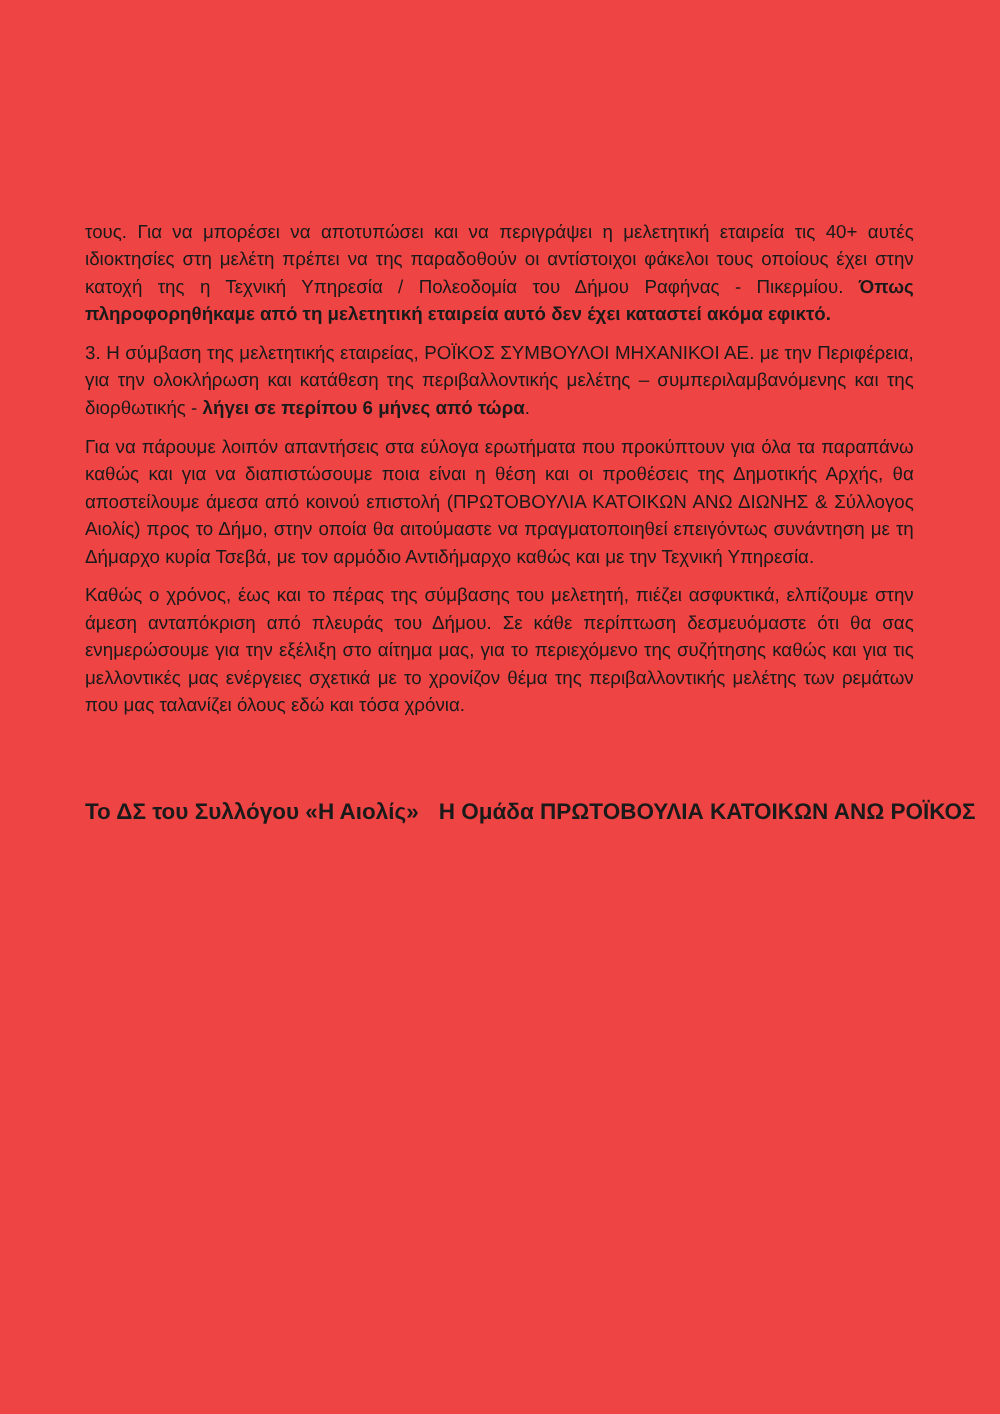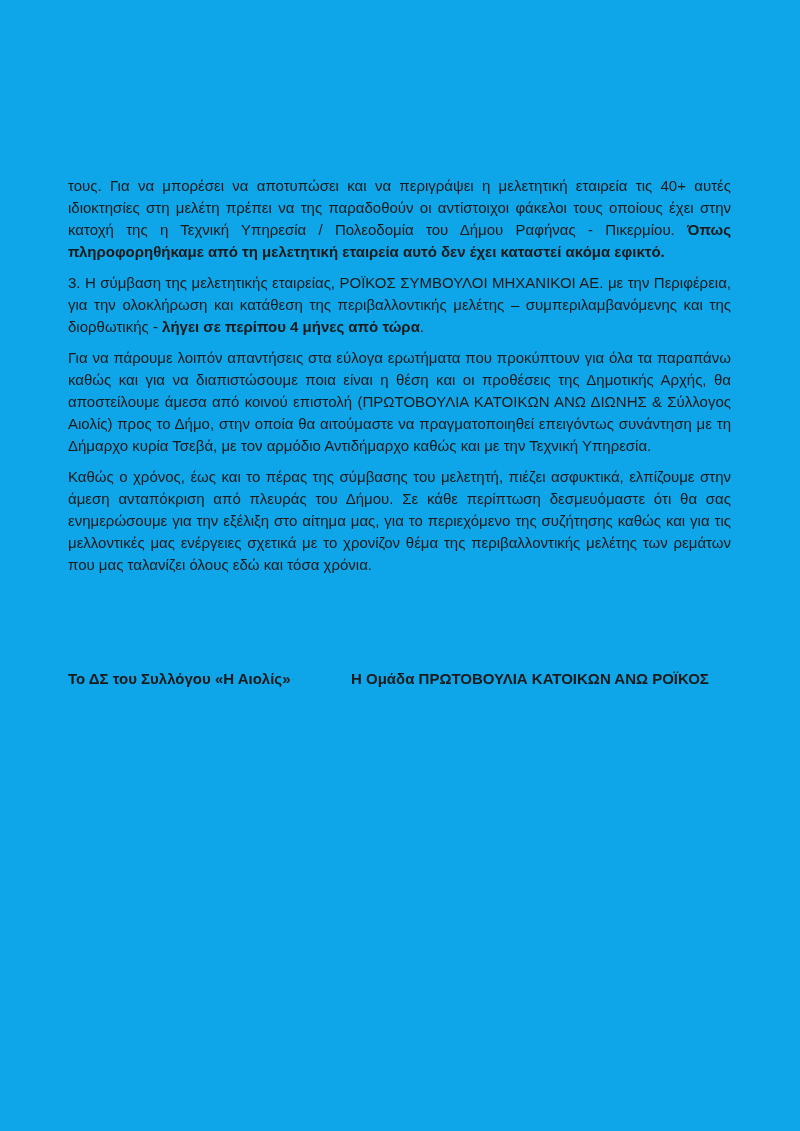--- a/index.html
+++ b/index.html
@@ -4,21 +4,21 @@
 <style>
   html, body {
     margin: 0;
     padding: 0;
     background: #ffffff;
   }
   .page {
     position: relative;
     width: 800px;
     height: 1131px;
-    background: #0ea5e9;
+    background: #ef4444;
     overflow: hidden;
     font-family: "Liberation Sans", sans-serif;
     color: #1a1a1a;
   }
   .content {
     position: absolute;
     left: 68px;
     top: 175px;
     width: 663px;
   }
@@ -28,40 +28,40 @@
     line-height: 22px;
     text-align: justify;
     text-justify: inter-word;
   }
   p.para .run-bold {
     font-weight: 700;
   }
   .signature-row {
     display: flex;
     align-items: flex-start;
-    margin-top: 92px;
-    font-size: 15px;
+    margin-top: 62px;
+    font-size: 18px;
     line-height: 22px;
     font-weight: 700;
     white-space: nowrap;
   }
   .signature-row .sig-left {
     width: 283px;
     flex: 0 0 283px;
   }
 </style>
 </head>
 <body>
 
 <div class="page">
   <div class="content">
 
     <p class="para"><span>τους. Για να μπορέσει να αποτυπώσει και να περιγράψει η μελετητική εταιρεία τις 40+ αυτές ιδιοκτησίες στη μελέτη πρέπει να της παραδοθούν οι αντίστοιχοι φάκελοι τους οποίους έχει στην κατοχή της η Τεχνική Υπηρεσία / Πολεοδομία του Δήμου Ραφήνας - Πικερμίου. </span><span class="run-bold">Όπως πληροφορηθήκαμε από τη μελετητική εταιρεία αυτό δεν έχει καταστεί ακόμα εφικτό.</span></p>
 
-    <p class="para"><span>3. Η σύμβαση της μελετητικής εταιρείας, ΡΟΪΚΟΣ ΣΥΜΒΟΥΛΟΙ ΜΗΧΑΝΙΚΟΙ ΑΕ. με την Περιφέρεια, για την ολοκλήρωση και κατάθεση της περιβαλλοντικής μελέτης – συμπεριλαμβανόμενης και της διορθωτικής - </span><span class="run-bold">λήγει σε περίπου 4 μήνες από τώρα</span><span>.</span></p>
+    <p class="para"><span>3. Η σύμβαση της μελετητικής εταιρείας, ΡΟΪΚΟΣ ΣΥΜΒΟΥΛΟΙ ΜΗΧΑΝΙΚΟΙ ΑΕ. με την Περιφέρεια, για την ολοκλήρωση και κατάθεση της περιβαλλοντικής μελέτης – συμπεριλαμβανόμενης και της διορθωτικής - </span><span class="run-bold">λήγει σε περίπου 6 μήνες από τώρα</span><span>.</span></p>
 
     <p class="para"><span>Για να πάρουμε λοιπόν απαντήσεις στα εύλογα ερωτήματα που προκύπτουν για όλα τα παραπάνω καθώς και για να διαπιστώσουμε ποια είναι η θέση και οι προθέσεις της Δημοτικής Αρχής, θα αποστείλουμε άμεσα από κοινού επιστολή (ΠΡΩΤΟΒΟΥΛΙΑ ΚΑΤΟΙΚΩΝ ΑΝΩ ΔΙΩΝΗΣ &amp; Σύλλογος Αιολίς) προς το Δήμο, στην οποία θα αιτούμαστε να πραγματοποιηθεί επειγόντως συνάντηση με τη Δήμαρχο κυρία Τσεβά, με τον αρμόδιο Αντιδήμαρχο καθώς και με την Τεχνική Υπηρεσία.</span></p>
 
     <p class="para"><span>Καθώς ο χρόνος, έως και το πέρας της σύμβασης του μελετητή, πιέζει ασφυκτικά, ελπίζουμε στην άμεση ανταπόκριση από πλευράς του Δήμου. Σε κάθε περίπτωση δεσμευόμαστε ότι θα σας ενημερώσουμε για την εξέλιξη στο αίτημα μας,  για το περιεχόμενο της συζήτησης καθώς και για τις μελλοντικές μας ενέργειες σχετικά με το χρονίζον θέμα της περιβαλλοντικής μελέτης των ρεμάτων που μας ταλανίζει όλους εδώ και τόσα χρόνια.</span></p>
 
 
     <div class="signature-row">
       <span class="sig-left">Το ΔΣ του Συλλόγου «Η Αιολίς»</span>
       <span class="sig-right">Η Ομάδα ΠΡΩΤΟΒΟΥΛΙΑ ΚΑΤΟΙΚΩΝ ΑΝΩ ΡΟΪΚΟΣ</span>
     </div>

